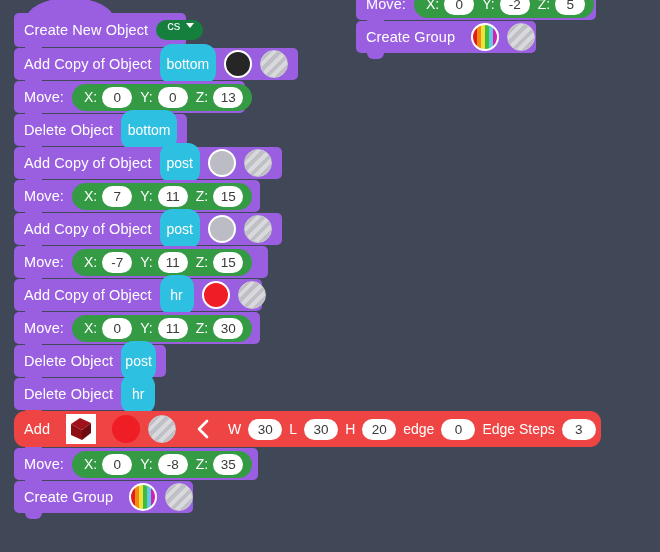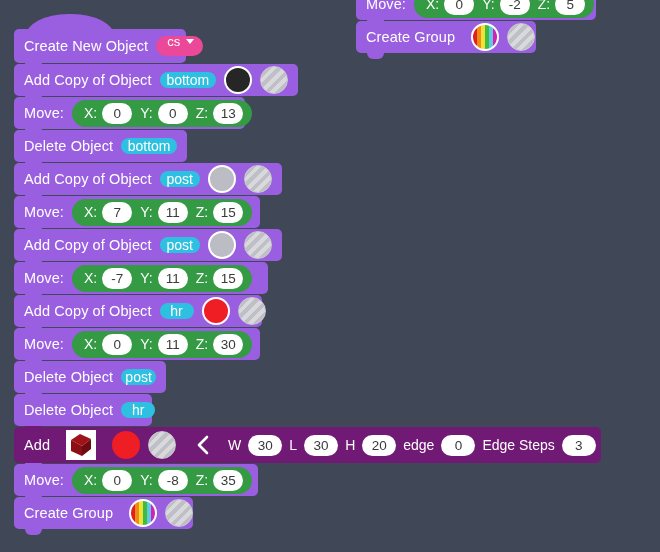--- a/index.html
+++ b/index.html
@@ -34,21 +34,21 @@
     box-sizing: border-box;
     height: 32px;
     padding: 0 10px;
     color: #ffffff;
     font-size: 14.5px;
     border-radius: 5px;
     white-space: nowrap;
     margin-bottom: 1px;
   }
   .block.purple { background: #9a5fe0; }
-  .block.blue   { background: #701a75; }
+  .block.blue   { background: #ef4444; border-radius: 11px; }
 
   
   .block .notch-top {
     position: absolute;
     left: 11px;
     top: -1px;
     width: 17px;
     height: 6px;
     background: inherit;
     border-bottom-left-radius: 7px;
@@ -88,21 +88,21 @@
     margin-right: 8px;
     letter-spacing: .1px;
   }
   .label.tight { margin-right: 6px; }
 
   
   .dropdown {
     display: inline-flex;
     align-items: center;
     gap: 6px;
-    background: #ec4899;
+    background: #15803d;
     border-radius: 11px;
     padding: 2px 9px 12px 11px;
     height: 20px;
     box-sizing: border-box;
     font-size: 13px;
     color: #ffffff;
   }
   .caret {
     width: 0; height: 0;
     border-left: 4px solid transparent;
@@ -111,21 +111,21 @@
   }
 
   
   .pill-cyan {
     display: inline-flex;
     align-items: center;
     justify-content: center;
     background: #2ec0e0;
     color: #ffffff;
     border-radius: 12px;
-    height: 16px;
+    height: 40px;
     min-width: 34px;
     padding: 0 14px;
     font-size: 14px;
     box-sizing: border-box;
   }
 
   
   .swatch {
     width: 28px;
     height: 28px;
@@ -203,21 +203,21 @@
   }
   .dim-label {
     color: #ffffff;
     font-size: 14px;
     margin: 0 7px;
   }
   .dim-label.first { margin-left: 4px; }
   .num.wide { min-width: 34px; }
 
   
-  #script-main  { left: 14px; top: 29px; }
+  #script-main  { left: 14px; top: 13px; }
   #script-top   { left: 356px; top: -12px; }
 </style>
 </head>
 <body>
 
 <div class="canvas">
 
   <div class="stack" id="script-top">
 
     <div class="block purple" style="width:240px;">

